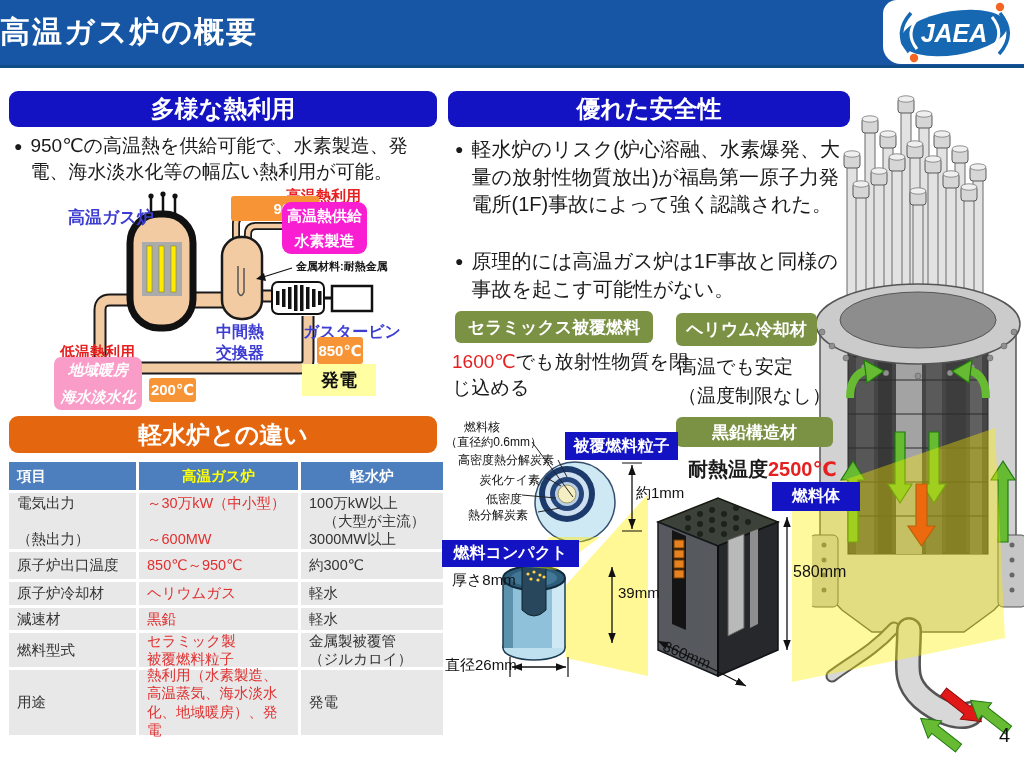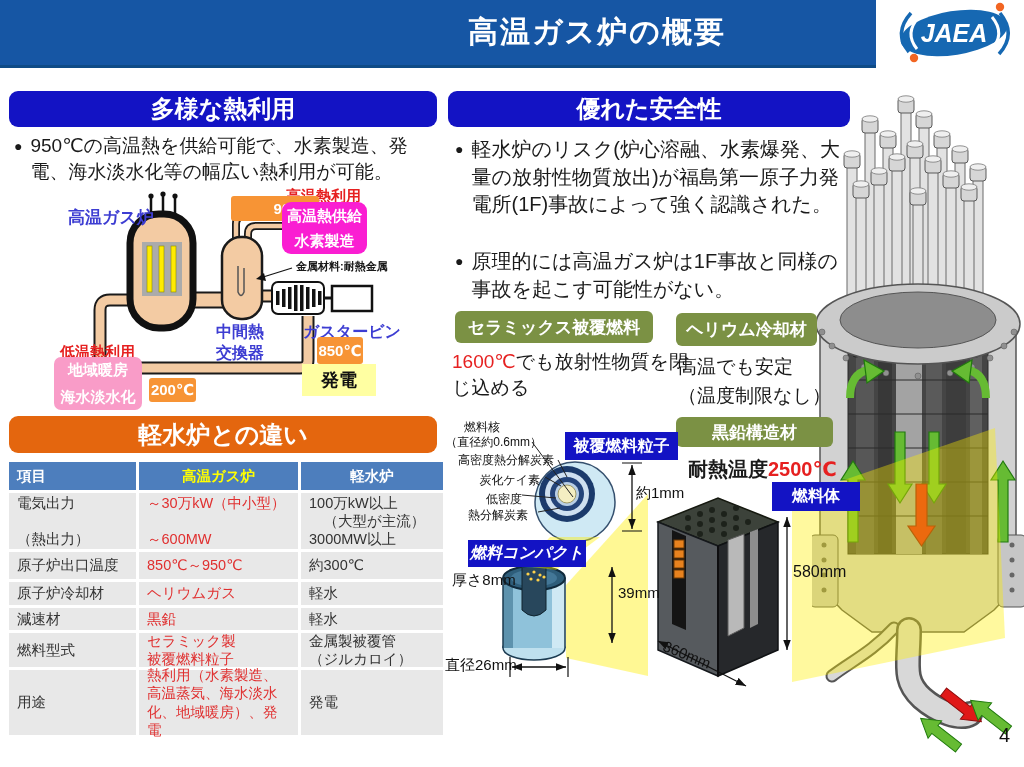--- a/index.html
+++ b/index.html
@@ -1,22 +1,22 @@
 <!DOCTYPE html>
 <html><head>
 <meta charset="utf-8">
 <style>
   html,body{margin:0;padding:0;background:#ccc;}
   #slide{position:relative;width:1024px;height:767px;background:#fff;overflow:hidden;
          font-family:"Liberation Sans","DejaVu Sans",sans-serif;color:#1a1a1a;}
   .abs{position:absolute;}
   .pre{white-space:pre-line;}
   
-  #title-bar{left:0;top:0;width:876px;height:65px;background:#1656a4;border-bottom:3px solid #0f4b86;
-             display:flex;align-items:center;justify-content:flex-end;z-index:4;}
+  #title-bar{left:0;top:0;width:1024px;height:65px;background:#1656a4;border-bottom:3px solid #0f4b86;
+             display:flex;align-items:center;justify-content:flex-start;z-index:4;}
   #title-bar .t{color:#fff;font-size:30px;font-weight:bold;letter-spacing:2px;padding-right:150px;}
   #logo-box{right:0;top:0;width:141px;height:64px;background:#fff;border-radius:14px 0 0 18px;z-index:5;}
   
   .hdr{border-radius:9px;display:flex;align-items:center;justify-content:center;
        color:#fff;font-weight:bold;font-size:24px;z-index:3;}
   .hdr-blue{background:#1313c4;}
   .hdr-orange{background:#e4660e;}
   
   .bullet-row{display:flex;gap:8px;z-index:3;}
   .bullet-dot{font-size:14px;line-height:1.9;}
@@ -136,21 +136,21 @@
   <div class="abs temp-box" style="left:231px;top:196px;width:48px;height:25px;padding-left:40px;">900℃</div>
   <div class="abs box-magenta pre" style="left:282px;top:202px;width:85px;height:52px;">高温熱供給
 水素製造</div>
   <div class="abs" style="left:296px;top:259px;font-size:11px;font-weight:bold;z-index:3;">金属材料:耐熱金属</div>
   <div class="abs blue-label pre" style="left:205px;top:322px;width:70px;font-size:16px;text-align:center;line-height:1.3;">中間熱
 交換器</div>
   <div class="abs blue-label" style="left:303px;top:322px;font-size:16px;">ガスタービン</div>
   <div class="abs temp-box" style="left:317px;top:337px;width:46px;height:27px;">850℃</div>
   <div class="abs box-power" style="left:302px;top:364px;width:74px;height:32px;">発電</div>
   <div class="abs red-label" style="left:60px;top:343px;font-size:15px;">低温熱利用</div>
-  <div class="abs box-pink pre" style="left:54px;top:357px;width:88px;height:53px;">地域暖房
+  <div class="abs box-pink pre" style="left:54px;top:357px;width:88px;height:53px;font-style:italic;">地域暖房
 海水淡水化</div>
   <div class="abs temp-box" style="left:149px;top:378px;width:47px;height:24px;">200℃</div>
 
   <div class="abs hdr hdr-orange" style="left:9px;top:416px;width:428px;height:37px;">
     <span>軽水炉との違い</span>
   </div>
 
   <div class="abs" id="cmp-table">
     <div class="hc">項目</div>
     <div class="hc c2">高温ガス炉</div>
@@ -224,21 +224,21 @@
 
   <svg class="abs" style="left:523px;top:448px;z-index:1;" width="112" height="100" viewBox="0 0 112 100">
     <circle cx="52" cy="54" r="40" fill="#cfe9f4" stroke="#35506e" stroke-width="1.5"></circle>
     <circle cx="44" cy="46" r="28" fill="#1b3a6b"></circle>
     <circle cx="44" cy="46" r="22" fill="#cfe0f0"></circle>
     <circle cx="44" cy="46" r="17" fill="#24447a"></circle>
     <circle cx="44" cy="46" r="12" fill="#b9cfe6"></circle>
     <circle cx="44" cy="46" r="9" fill="#f4eec2" stroke="#8f864a" stroke-width="0.8"></circle>
   </svg>
 
-  <div class="abs badge-blue" style="left:468px;top:540px;width:118px;height:27px;font-style:italic;">燃料コンパクト</div>
+  <div class="abs badge-blue" style="left:442px;top:540px;width:137px;height:27px;">燃料コンパクト</div>
   <div class="abs dim" style="left:452px;top:571px;">厚さ8mm</div>
   <div class="abs dim" style="left:618px;top:584px;">39mm</div>
   <div class="abs dim" style="left:445px;top:656px;">直径26mm</div>
 
   <svg class="abs" style="left:488px;top:548px;z-index:1;" width="92" height="128" viewBox="0 0 92 128">
     <ellipse cx="46" cy="100" rx="31" ry="12" fill="#bfe0ee" stroke="#1d3c52" stroke-width="1.5"></ellipse>
     <rect x="15" y="30" width="62" height="70" fill="#8fc2da"></rect>
     <rect x="15" y="30" width="10" height="70" fill="#5d92ad"></rect>
     <rect x="64" y="30" width="13" height="70" fill="#cfe9f4"></rect>
     <path d="M15,30 V100 M77,30 V100" stroke="#1d3c52" stroke-width="1.5"></path>

